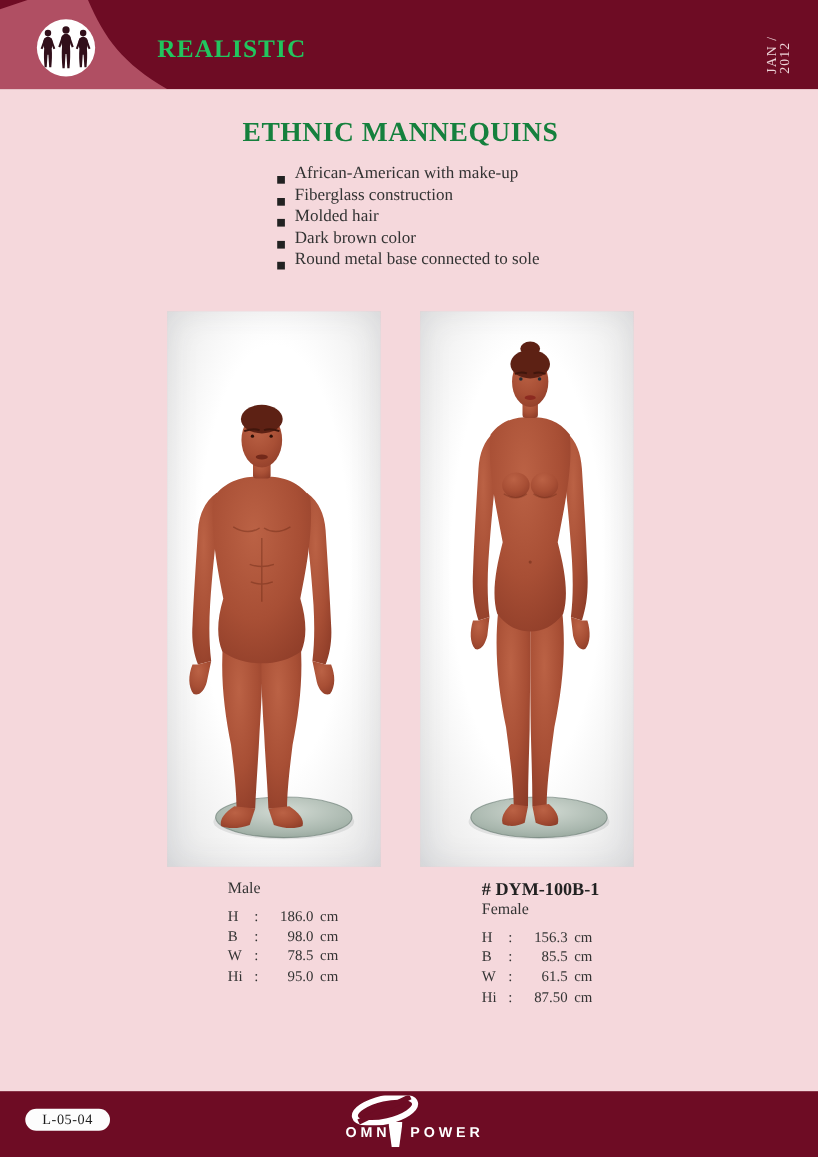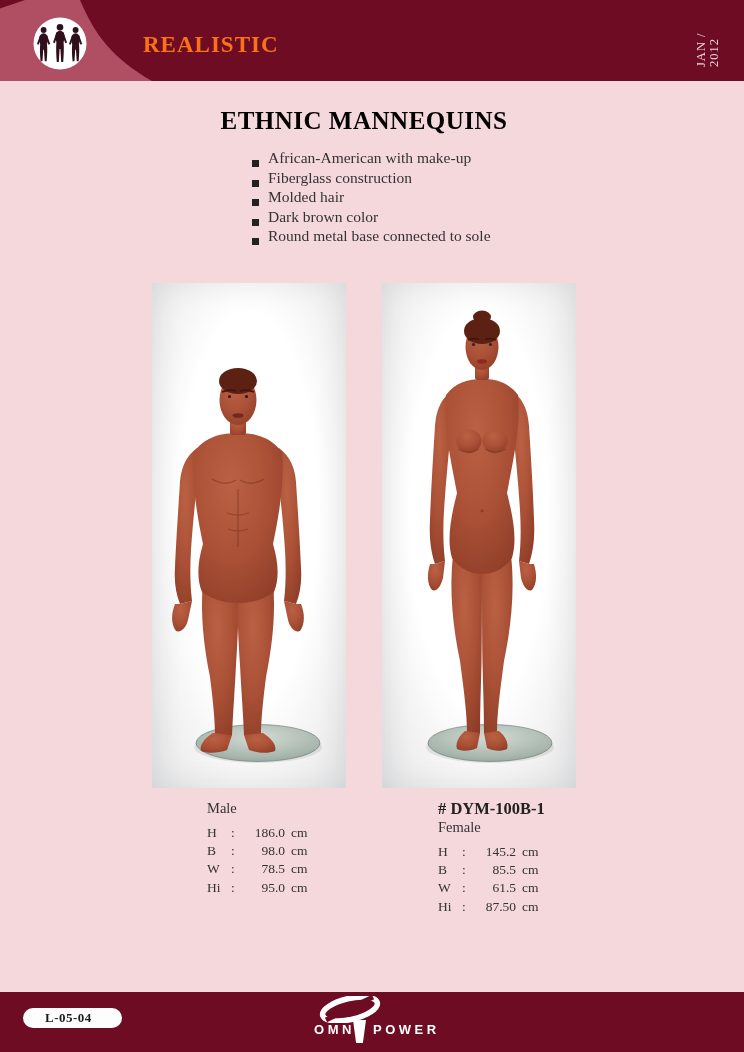--- a/index.html
+++ b/index.html
@@ -5,32 +5,32 @@
   html,body{margin:0;padding:0;background:#888;}
   .page{
     position:relative;width:744px;height:1052px;margin:0 auto;
     background:var(--page_pink,#f5d8dc);
     font-family:"Liberation Serif",serif;overflow:hidden;
   }
   
   .header{position:absolute;left:0;top:0;width:744px;height:81px;background:var(--maroon,#6e0c24);}
   .header-deco{position:absolute;left:0;top:0;}
   .brand-title{
-    position:absolute;left:143px;top:33px;color:#f97316;
+    position:absolute;left:143px;top:33px;color:#22c55e;
     font-size:23px;font-weight:bold;letter-spacing:1px;line-height:1;text-align:center;
   }
   .issue-date{
     position:absolute;top:9px;right:24px;height:58px;
     writing-mode:vertical-rl;transform:rotate(180deg);
     color:#ecd3d7;font-size:12.5px;letter-spacing:1px;line-height:1;
   }
   
   .main-title{
     position:absolute;left:0;top:107px;width:728px;text-align:center;
-    font-size:25px;font-weight:bold;letter-spacing:.5px;color:#000000;
+    font-size:25px;font-weight:bold;letter-spacing:.5px;color:#15803d;
   }
   .features{position:absolute;left:252px;top:148px;margin:0;padding:0;list-style:none;}
   .feature-item{display:flex;align-items:flex-end;height:19.4px;color:#333;font-size:15.5px;line-height:19px;}
   .bullet-sq{width:7px;height:7px;background:#222;margin:6px 9px 0 0;flex:0 0 aupx;flex:0 0 7px;}
   
   .photo{
     position:absolute;top:283px;width:194px;height:505px;
     background:radial-gradient(ellipse at 50% 45%, #ffffff 50%, #efefef 80%, #e2e3e5 100%);
     box-shadow:inset 0 0 30px rgba(60,60,70,.10);
   }
@@ -44,22 +44,22 @@
   .specs{margin-top:7px;}
   .spec-row{display:flex;font-size:13.5px;line-height:18.2px;}
   .spec-key{width:20px;}
   .spec-colon{width:12px;text-align:center;}
   .spec-value{width:46px;text-align:right;}
   .spec-unit{margin-left:6px;}
   
   .footer{position:absolute;left:0;top:992px;width:744px;height:60px;background:var(--maroon,#6e0c24);}
   .page-code-badge{
     position:absolute;left:23px;top:16px;width:77px;height:20px;border-radius:11px;
-    background:#fdfdfd;display:flex;align-items:center;
-    font-size:13px;font-weight:bold;color:#1b1b1b;letter-spacing:.5px;padding-left:22px;
+    background:#fdfdfd;display:flex;align-items:center;justify-content:center;
+    font-size:13px;font-weight:normal;color:#1b1b1b;letter-spacing:.5px;
   }
   .omni-logo{position:absolute;left:291px;top:995px;width:150px;height:52px;}
   .omni-swirl{position:absolute;left:28px;top:1px;}
   .omni-stem{
     position:absolute;left:62px;top:25px;width:13px;height:23px;background:#fff;
     clip-path:polygon(0 0,100% 0,76% 100%,24% 100%);
   }
   .omni-text{
     position:absolute;top:28px;color:#fff;font-family:"Liberation Sans",sans-serif;
     font-size:13px;font-weight:bold;letter-spacing:3.5px;line-height:1;
@@ -245,21 +245,21 @@
     </div>
   </div>
 
   <div class="product-info info-female">
     <div class="product-code"># DYM-100B-1</div>
     <div class="product-gender">Female</div>
     <div class="specs">
       <div class="spec-row">
         <span class="spec-key">H</span>
         <span class="spec-colon">:</span>
-        <span class="spec-value">145.2</span>
+        <span class="spec-value">156.3</span>
         <span class="spec-unit">cm</span>
       </div>
       <div class="spec-row">
         <span class="spec-key">B</span>
         <span class="spec-colon">:</span>
         <span class="spec-value">85.5</span>
         <span class="spec-unit">cm</span>
       </div>
       <div class="spec-row">
         <span class="spec-key">W</span>

